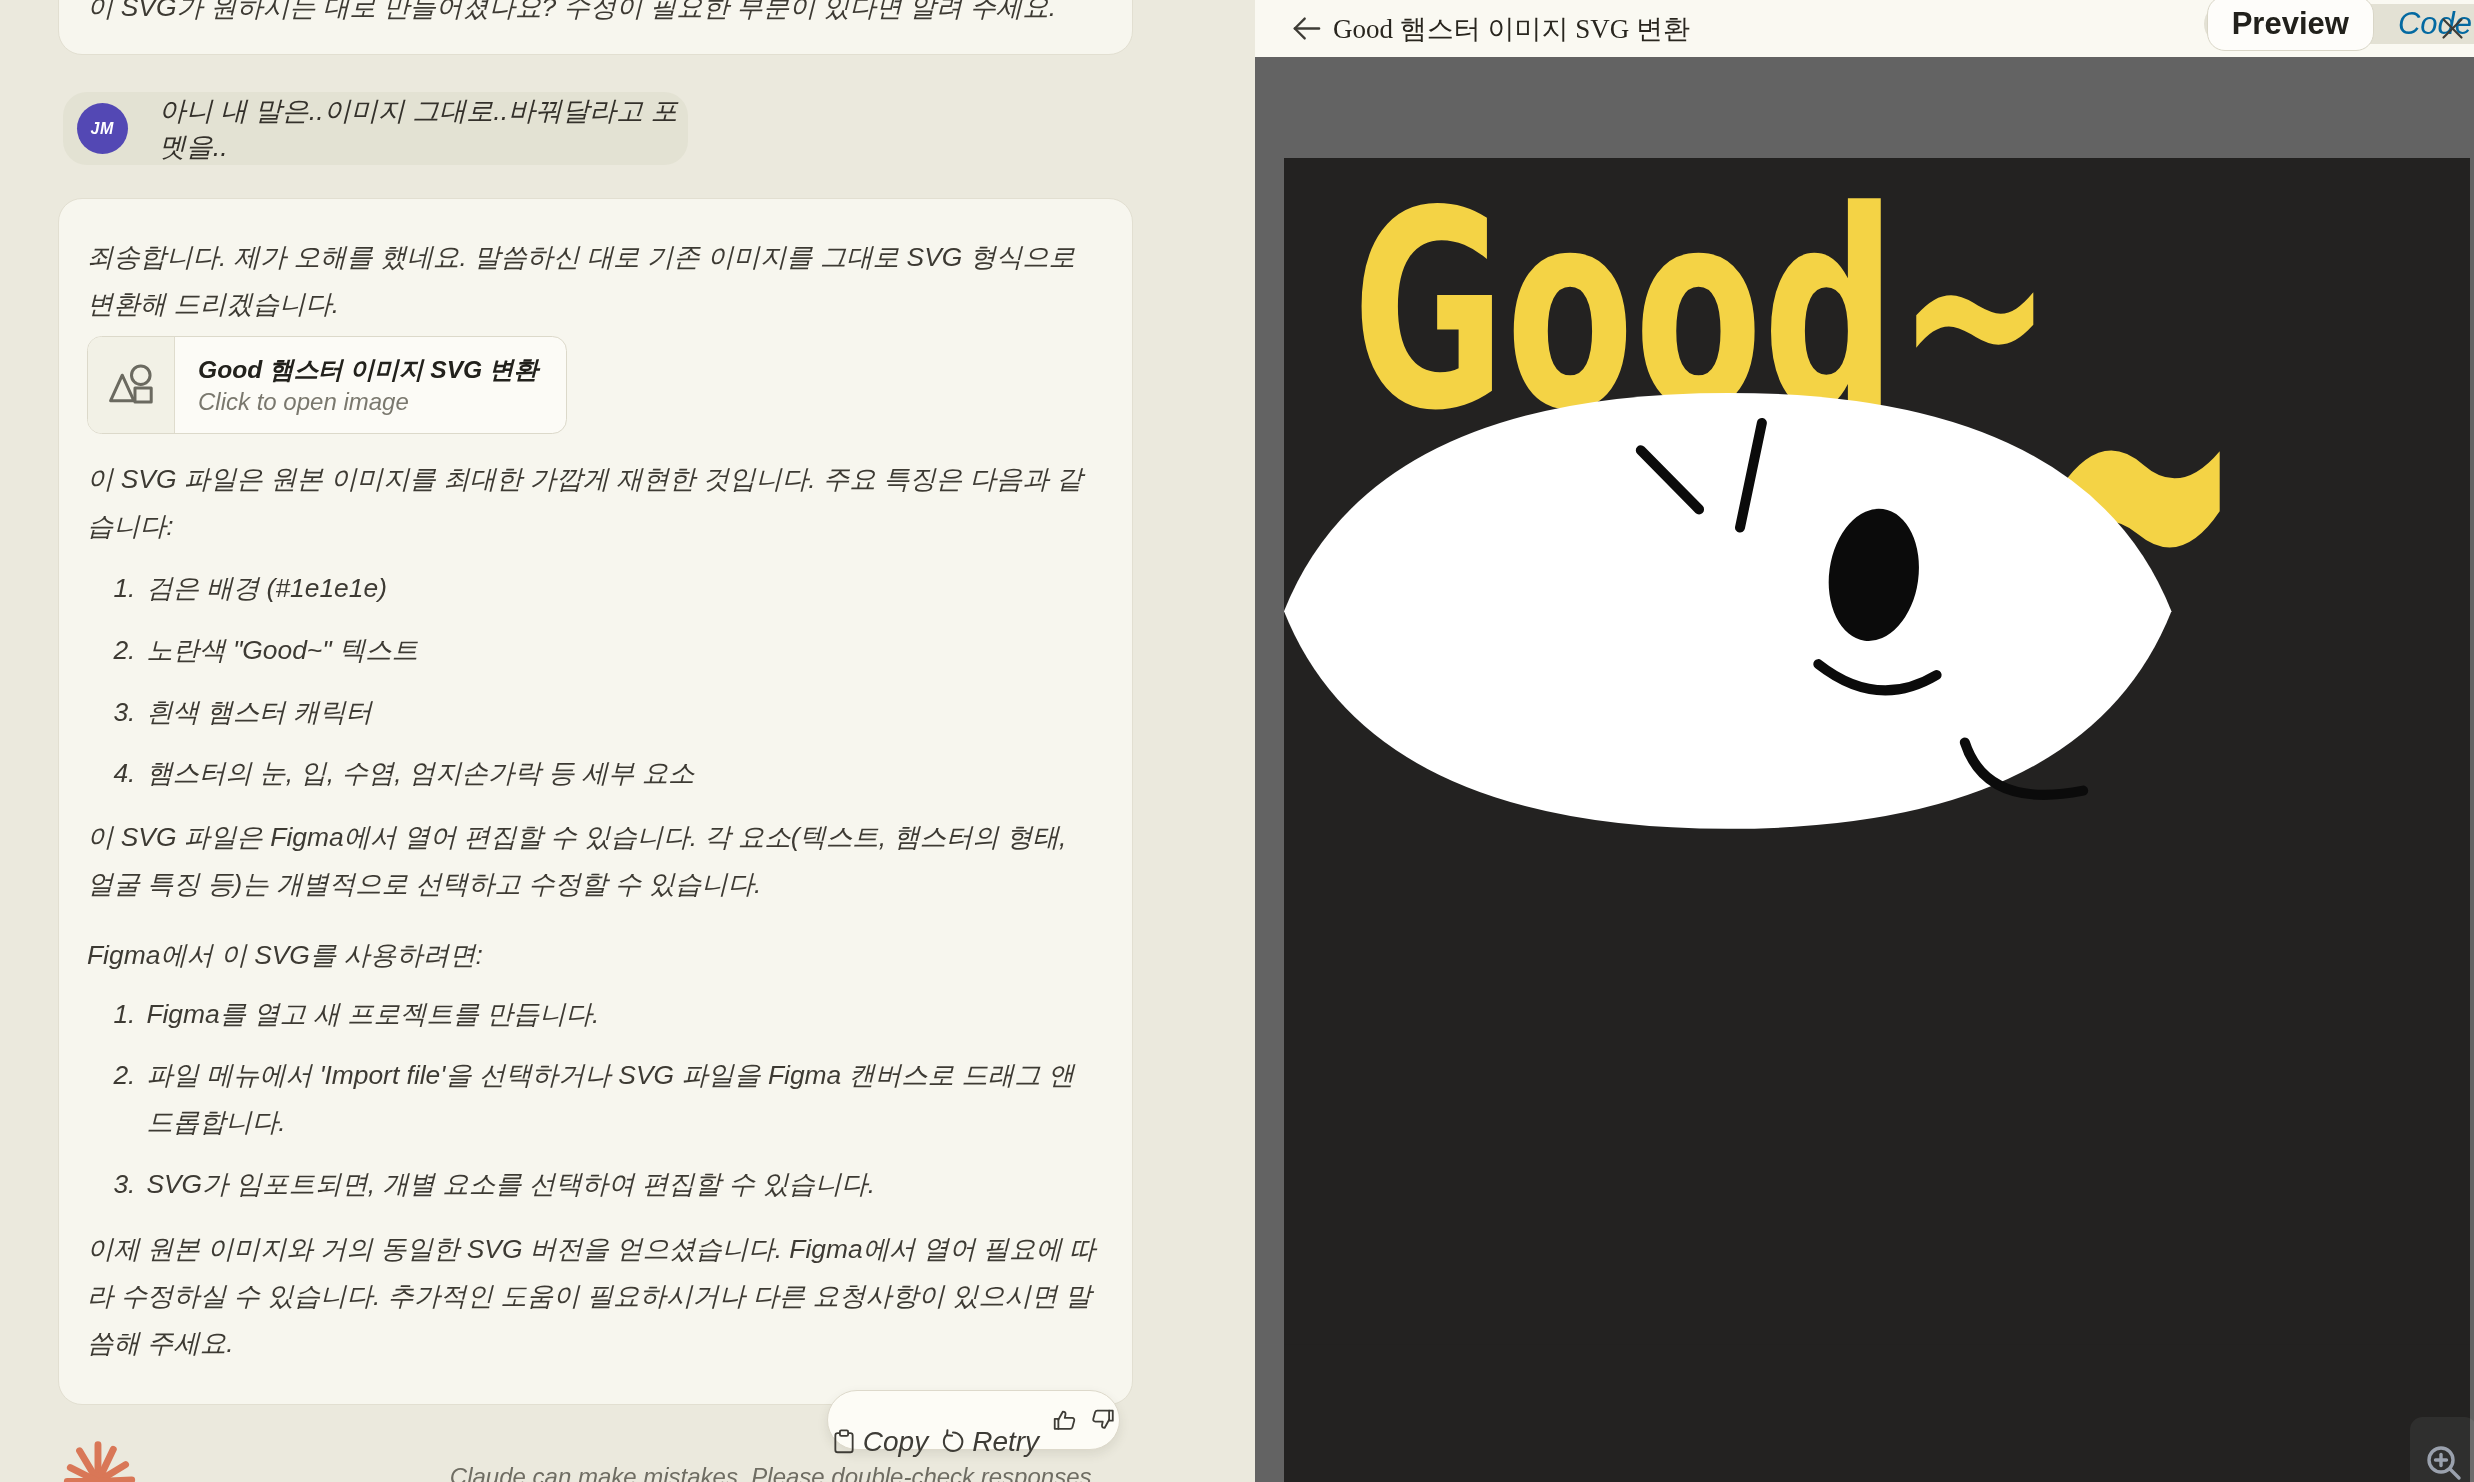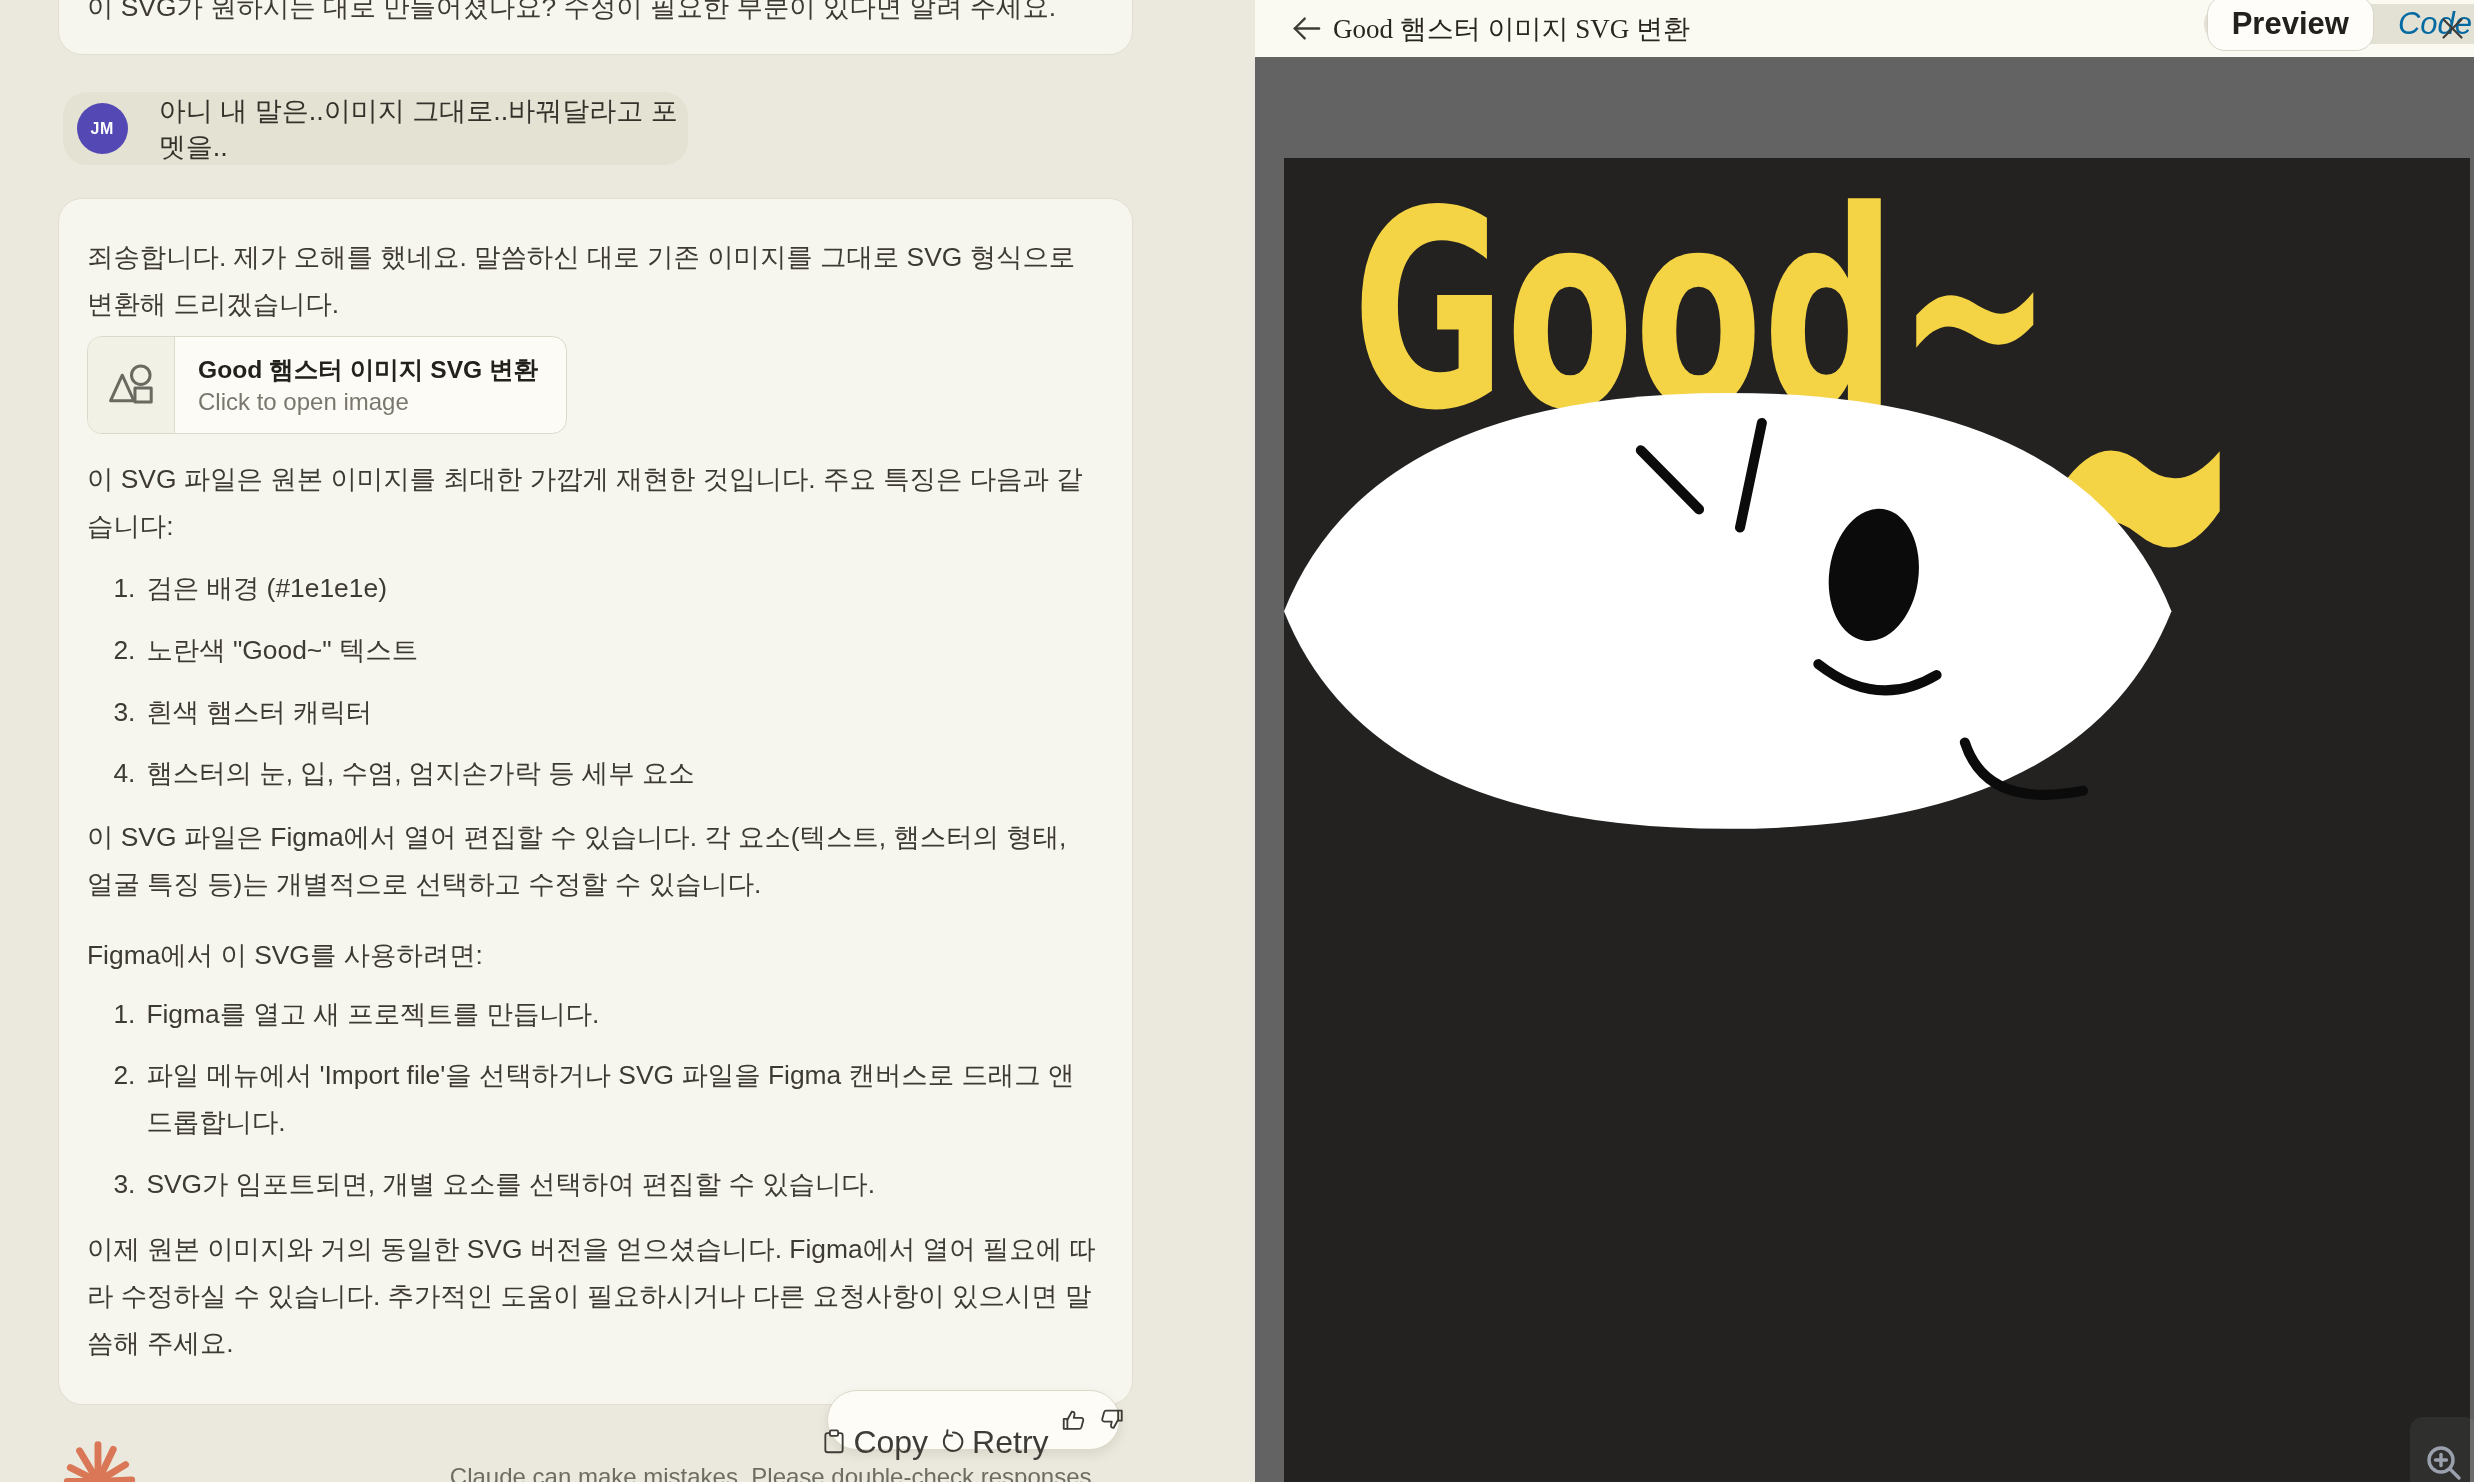--- a/index.html
+++ b/index.html
@@ -1,20 +1,20 @@
 <!DOCTYPE html>
 <html style="font-size:14.6px"><head>
 <meta charset="utf-8">
 <style>
   html,body{margin:0;padding:0;overflow:hidden;}
   body{width:2475px;height:1482px;position:relative;background:#ebe9dd;
        font-family:"Liberation Sans","DejaVu Sans",sans-serif;color:#3d3a33;}
 
   
-  .chat-pane{position:absolute;left:0;top:0;width:1255px;height:1482px;background:#ebe9dd;overflow:hidden;}
+  .chat-pane{position:absolute;left:0;top:0;width:1255px;height:1482px;background:#ebe9dd;overflow:hidden;font-style:italic;}
 
   .top-card{position:absolute;left:58px;top:-31px;width:1075px;height:86px;background:#f7f6ee;
             border:0.9px solid #e2dfd1;border-radius:24px;box-sizing:border-box;
             padding:24px 27px 0 28px;white-space:nowrap;overflow:hidden;
             font-size:26.4px;line-height:27px;color:#3d3a33;}
 
   .user-row{position:absolute;left:63px;top:92px;width:625px;height:73px;background:#e3e2d3;
             border-radius:24px;display:flex;align-items:center;}
   .avatar{width:51px;height:51px;border-radius:50%;background:#5348b4;margin-left:13.7px;
           display:flex;align-items:center;justify-content:center;
@@ -40,21 +40,21 @@
   .olist{margin-top:15.5px;}
   .olist.steps{margin-top:12px;}
   .li{display:flex;font-size:26.4px;line-height:47px;margin:0 0 14.6px 0;color:#3d3a33;}
   .li:last-child{margin-bottom:0;}
   .li .num{width:33px;flex:none;margin-left:26.4px;text-align:left;}
   .li .li-text{flex:1;}
 
   .action-pill{position:absolute;left:827px;top:1390px;width:293px;height:60px;background:#fdfcf6;
                border:0.9px solid #ddd9cb;border-radius:30px;box-shadow:0 4.6px 11px rgba(60,55,40,.10);
                display:flex;align-items:center;justify-content:center;gap:12.7px;box-sizing:border-box;}
-  .pill-btn{display:flex;align-items:center;gap:7.3px;font-size:32px;color:#3e3c36;cursor:pointer;margin-top:44px;}
+  .pill-btn{display:flex;align-items:center;gap:7.3px;font-size:28px;color:#3e3c36;cursor:pointer;margin-top:44px;}
   .pill-icon-btn{display:flex;align-items:center;cursor:pointer;}
 
   .footer-note{position:absolute;left:273px;top:1463px;width:1002px;text-align:center;
                font-size:24px;color:#6f6d63;}
   .logo{position:absolute;left:56px;top:1437px;}
 
   
   .artifact-pane{position:absolute;left:1255px;top:0;width:1220px;height:1482px;background:#636363;overflow:hidden;}
   .art-header{position:absolute;left:0;top:0;width:1220px;height:57px;background:#faf9f2;
               display:flex;align-items:center;}

